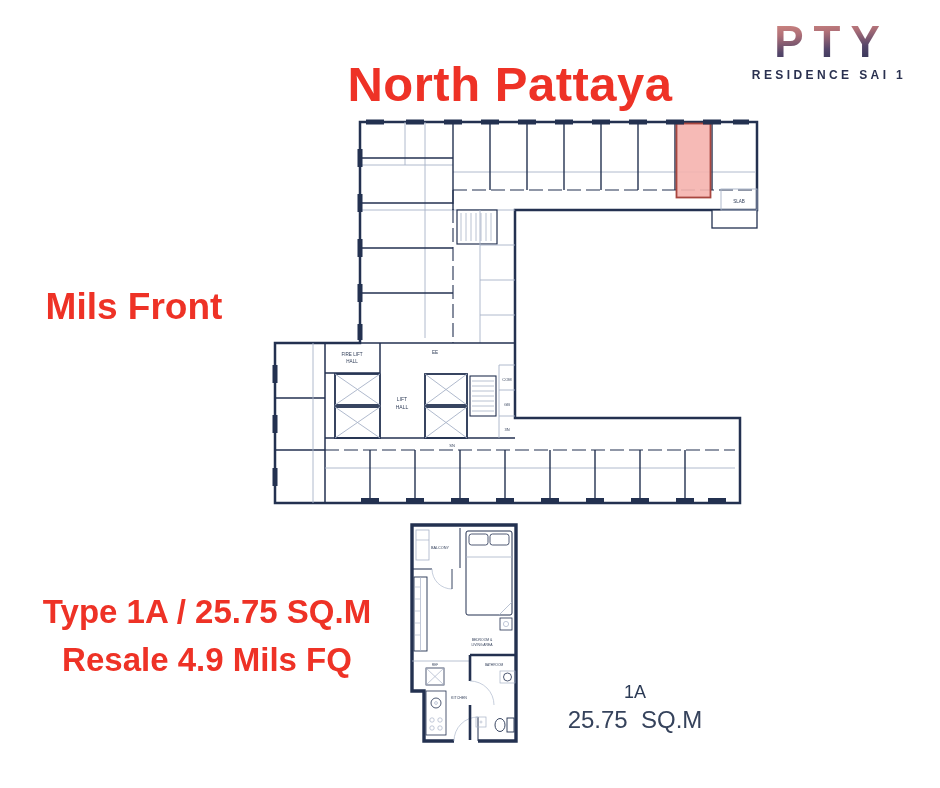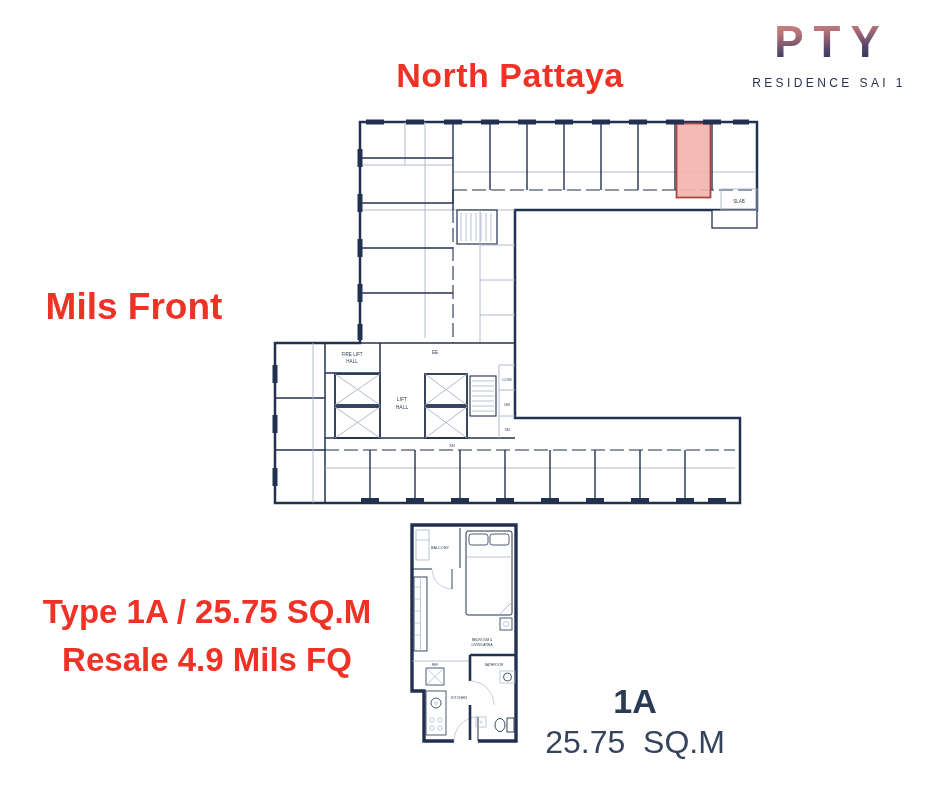--- a/index.html
+++ b/index.html
@@ -1,33 +1,33 @@
 <!DOCTYPE html>
 <html><head>
 <meta charset="utf-8">
 <style>
   html,body{margin:0;padding:0;background:#ffffff;}
   .page{position:relative;width:940px;height:788px;background:#ffffff;overflow:hidden;
         font-family:"Liberation Sans",sans-serif;}
   .red{color:#ee3226;font-weight:700;}
   .title-north{position:absolute;left:320px;top:56px;width:380px;text-align:center;
-    font-size:34px;letter-spacing:.5px;}
+    font-size:49px;letter-spacing:.5px;}
   .title-beach{position:absolute;left:8px;top:286px;width:252px;text-align:center;
     font-size:37px;}
   .offer{position:absolute;left:4px;top:588px;width:406px;text-align:center;
     font-size:33px;line-height:1.45;}
   .logo{position:absolute;left:748px;top:12px;width:162px;text-align:center;}
   .logo-brand{font-size:44px;font-weight:700;letter-spacing:10px;line-height:1;
     padding-left:6px;
     background:linear-gradient(175deg,#dd9184 0%,#b07078 32%,#55466a 62%,#232c4e 100%);
     -webkit-background-clip:text;background-clip:text;color:transparent;margin-top:8px;}
-  .logo-sub{margin-top:12px;font-size:12px;font-weight:400;letter-spacing:3.4px;color:#2a3150;}
+  .logo-sub{margin-top:4px;font-size:12px;font-weight:700;letter-spacing:3.4px;color:#2a3150;}
   .unit-caption{position:absolute;left:540px;top:682px;width:190px;text-align:center;color:#2b3a55;}
-  .unit-name{font-size:34px;font-weight:700;}
-  .unit-area{font-size:32px;font-weight:400;margin-top:3px;color:#36435c;white-space:pre;}
+  .unit-name{font-size:18px;font-weight:400;}
+  .unit-area{font-size:24px;font-weight:400;margin-top:3px;color:#36435c;white-space:pre;}
   svg{font-family:"Liberation Sans",sans-serif;}
   svg text{fill:#35425c;}
 </style>
 </head>
 <body>
 
 <div class="page">
 
   <div class="title-north red">North Pattaya</div>
   <div class="title-beach red">Mils Front</div>

